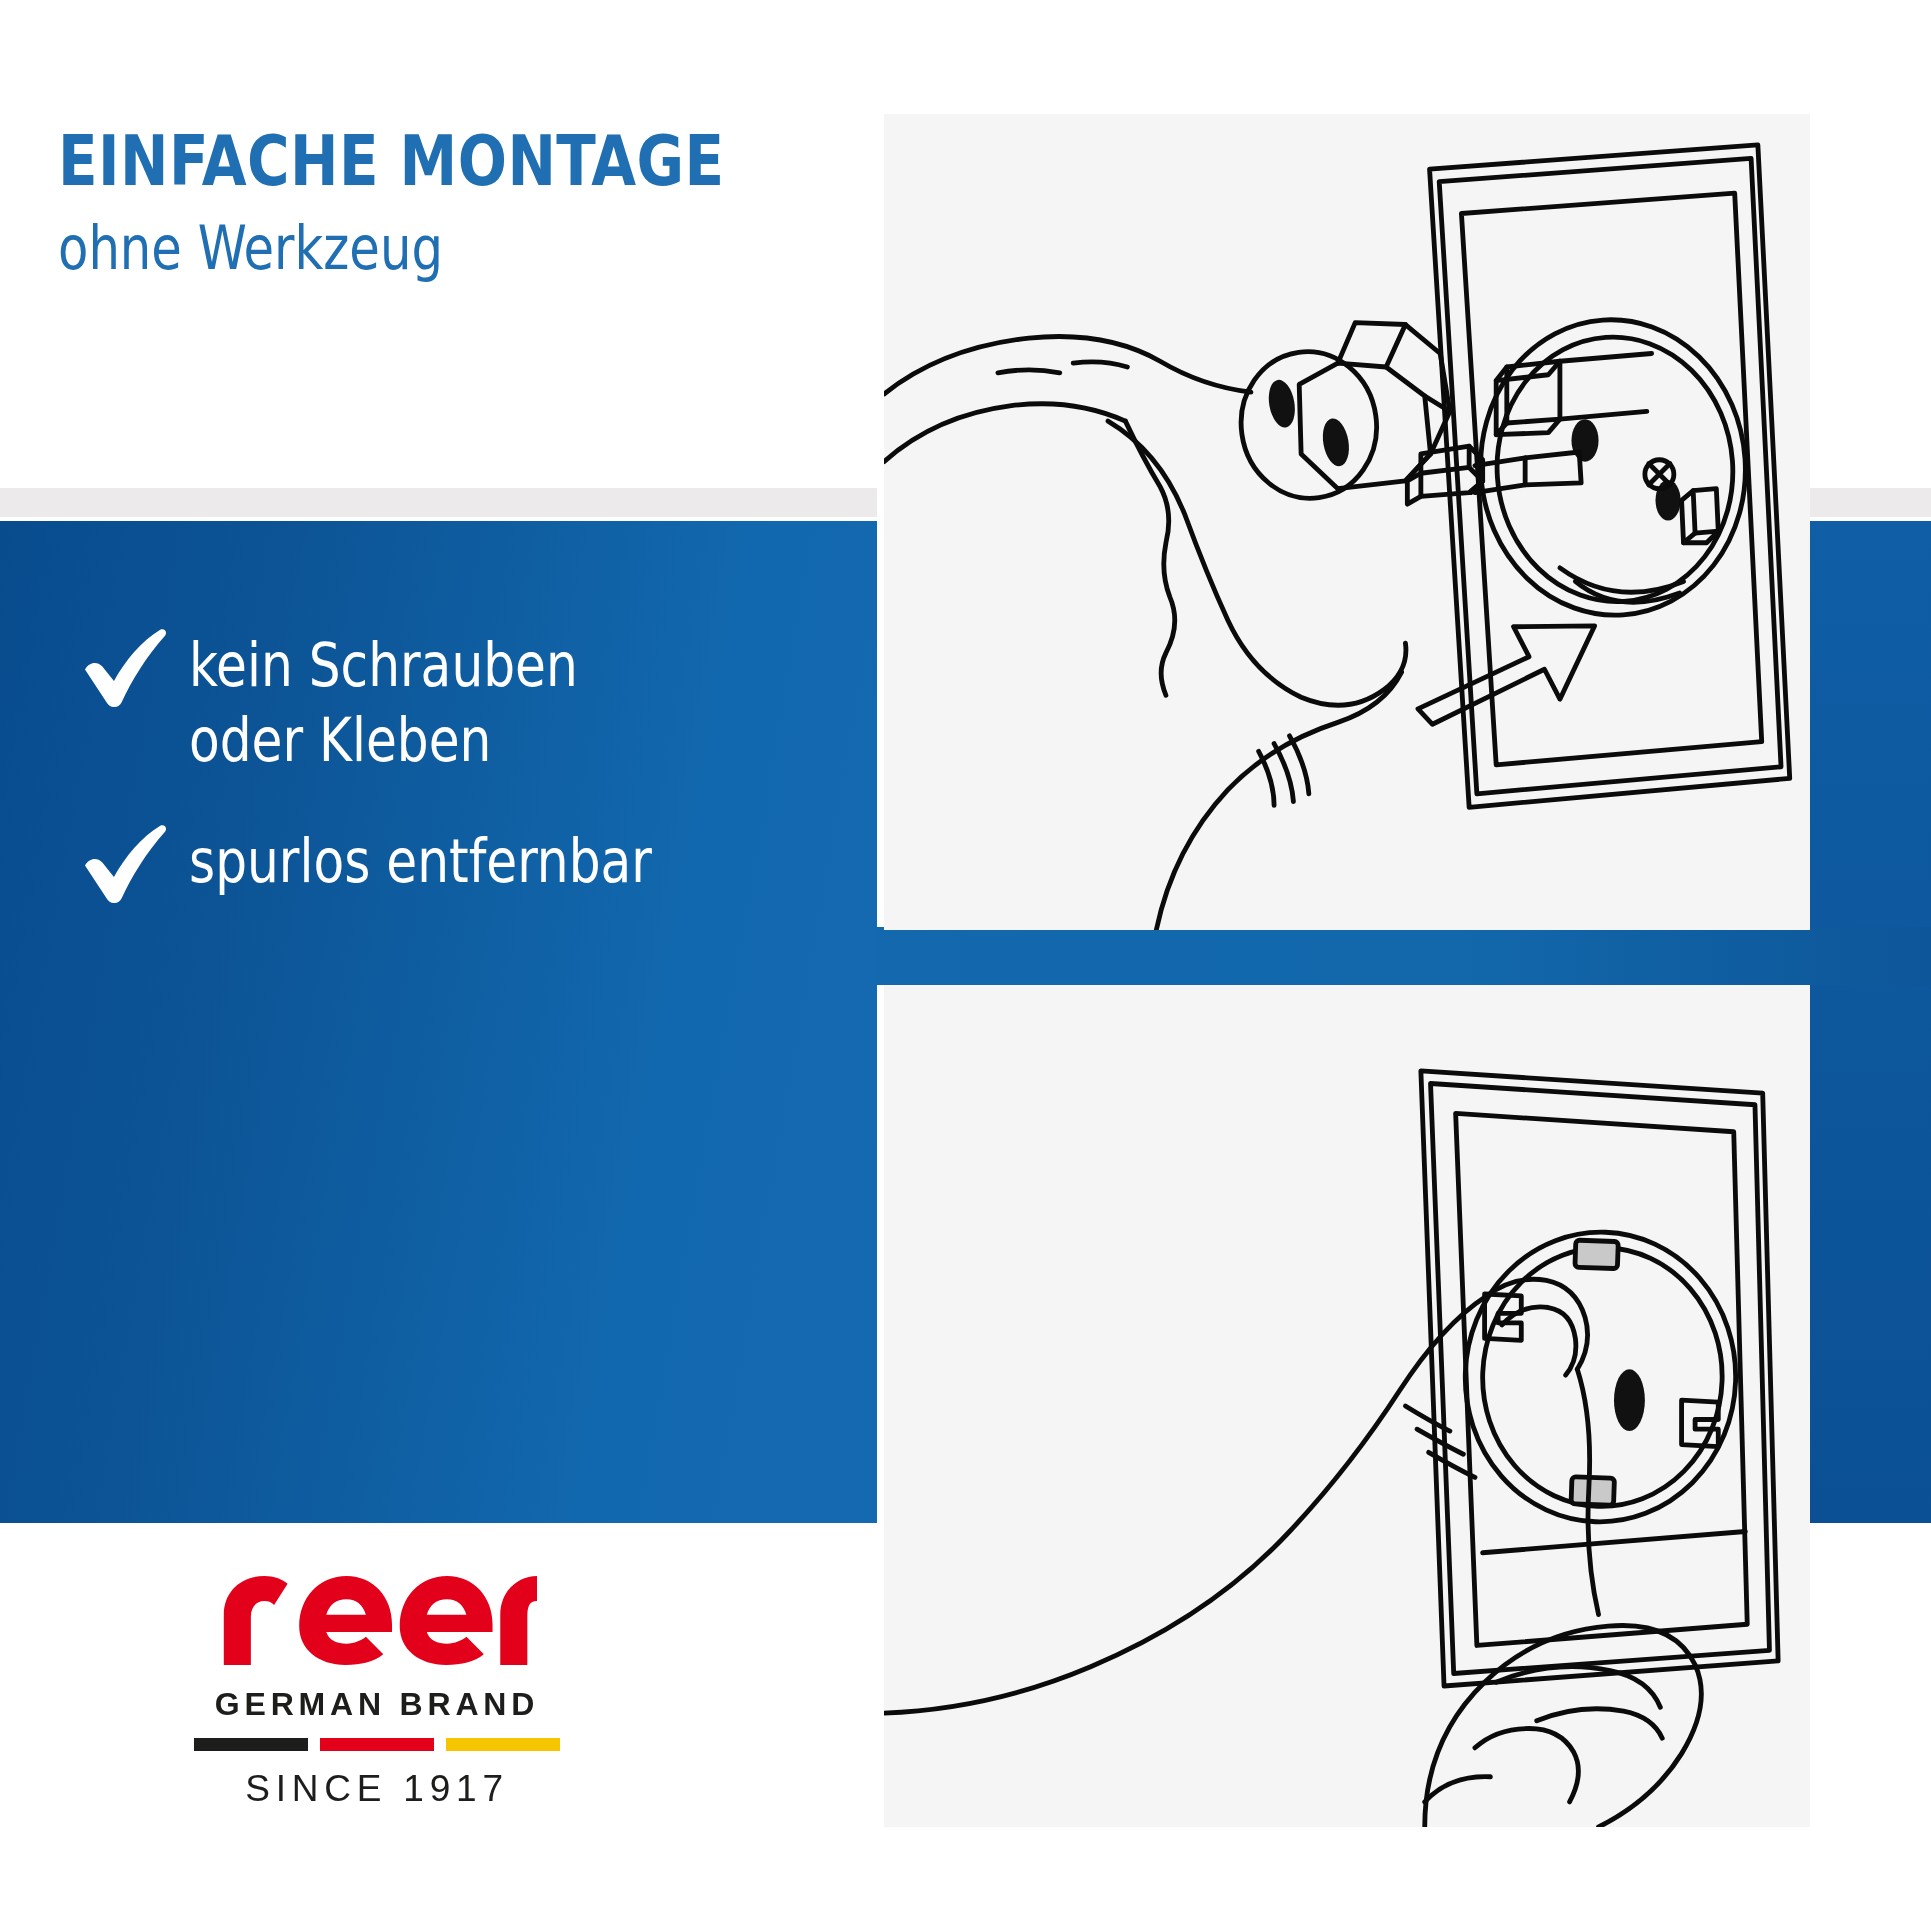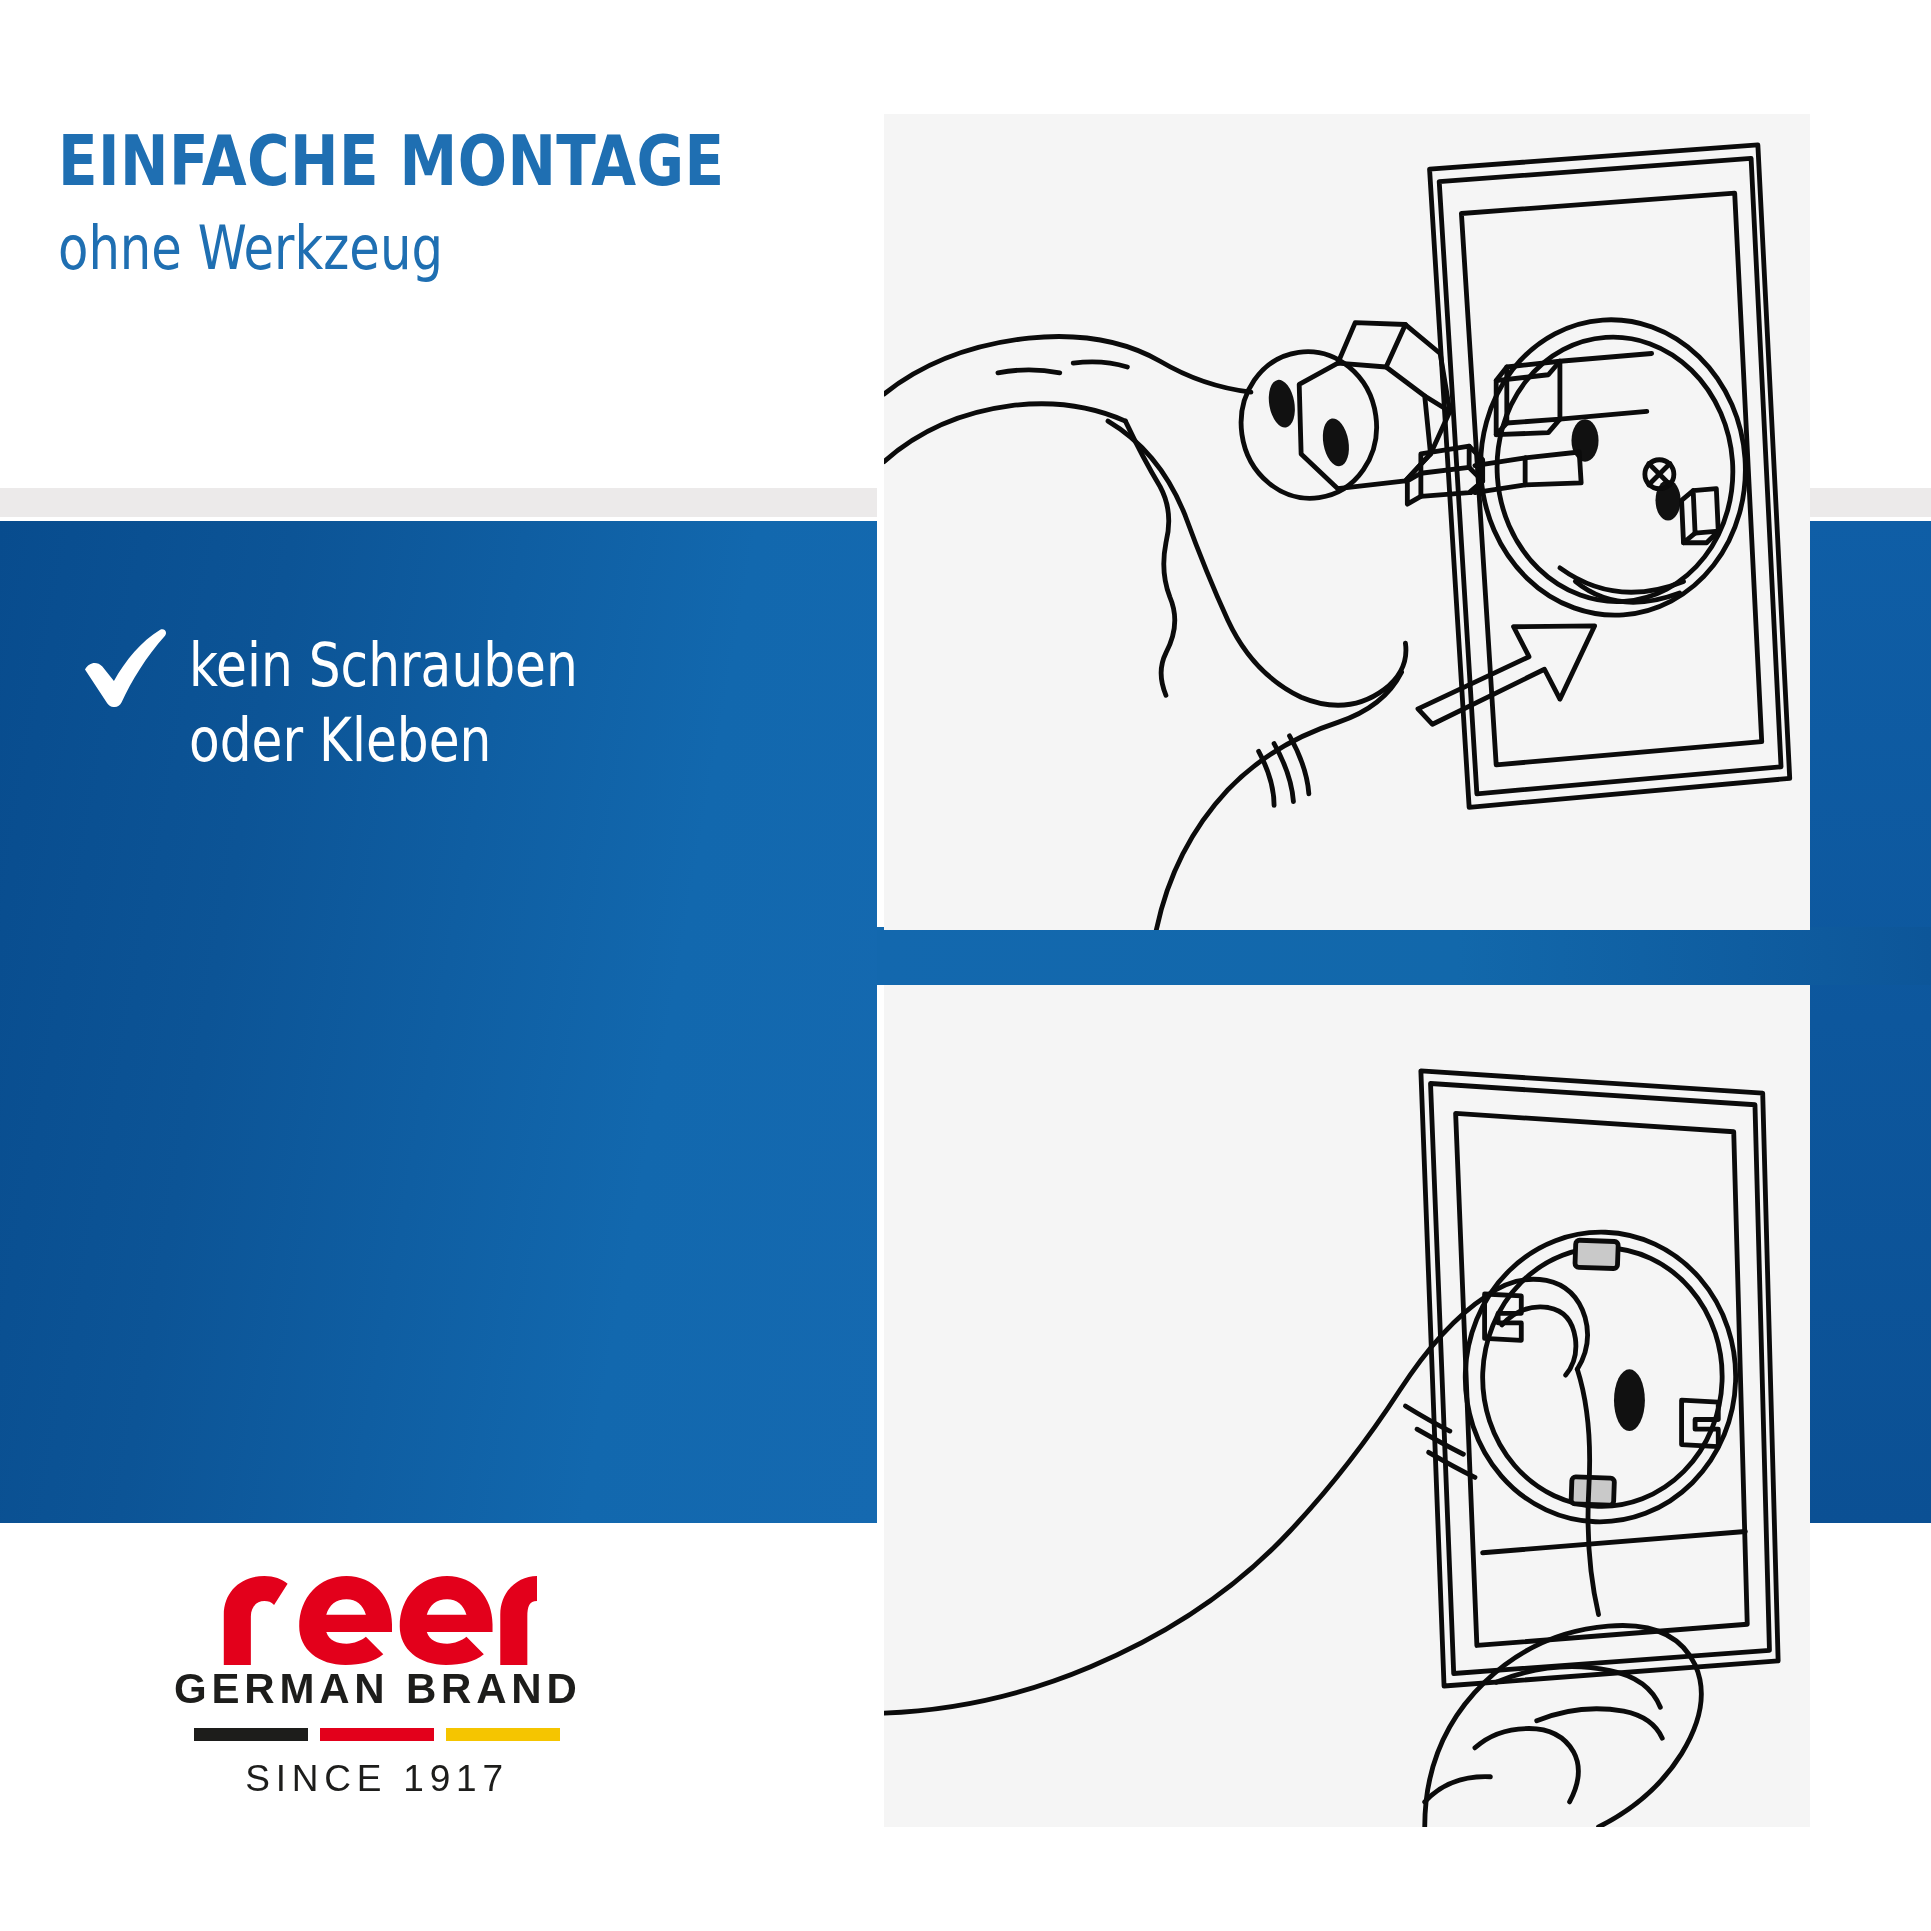--- a/index.html
+++ b/index.html
@@ -94,23 +94,24 @@
   .logo{
     position:absolute;left:174px;top:1572px;width:406px;
   }
   .logo-word{
     display:block;height:93px;width:319px;margin:0 auto;
   }
   .logo-brand{
     text-align:center;
     font-family:"Liberation Sans",sans-serif;
     font-weight:700;
-    font-size:42px;
+    font-size:32px;
     letter-spacing:4.8px;
     color:#1d1d1b;
+    margin-top:21px;
     white-space:nowrap;
   }
   .flag{
     display:flex;justify-content:center;gap:11.6px;margin-top:15.4px;
   }
   .flag span{display:block;width:114px;height:12.6px;}
   .flag .f-black{background:#1d1d1b;}
   .flag .f-red{background:#e3001b;}
   .flag .f-gold{background:#f5c500;}
   .logo-since{
@@ -156,20 +157,29 @@
       <span class="tick">
         <svg viewBox="0 0 96 84" aria-hidden="true">
           <path d="M6 45 C10 38 18 36 24 42 L36 57 C48 36 64 16 84 4 C88 2 92 6 89 10
                    C70 31 54 57 44 79 C41 85 33 86 29 80 Z" fill="#ffffff"></path>
         </svg>
       </span>
       <span class="txt">kein Schrauben
 oder Kleben</span>
     </div>
 
+    <div class="bullet">
+      <span class="tick">
+        <svg viewBox="0 0 96 84" aria-hidden="true">
+          <path d="M6 45 C10 38 18 36 24 42 L36 57 C48 36 64 16 84 4 C88 2 92 6 89 10
+                   C70 31 54 57 44 79 C41 85 33 86 29 80 Z" fill="#ffffff"></path>
+        </svg>
+      </span>
+      <span class="txt">spurlos entfernbar</span>
+    </div>
 
 
   </div>
 
   <div class="logo">
     <svg class="logo-word" viewBox="0 0 330 96">
 
       <path d="M6 96 L6 44 C6 20 24 4 48 4 C58 4 66 7 72 12 L58 34 C55 31 52 30 48 30
                C40 30 34 36 34 46 L34 96 Z" fill="#e3001b"></path>
 

